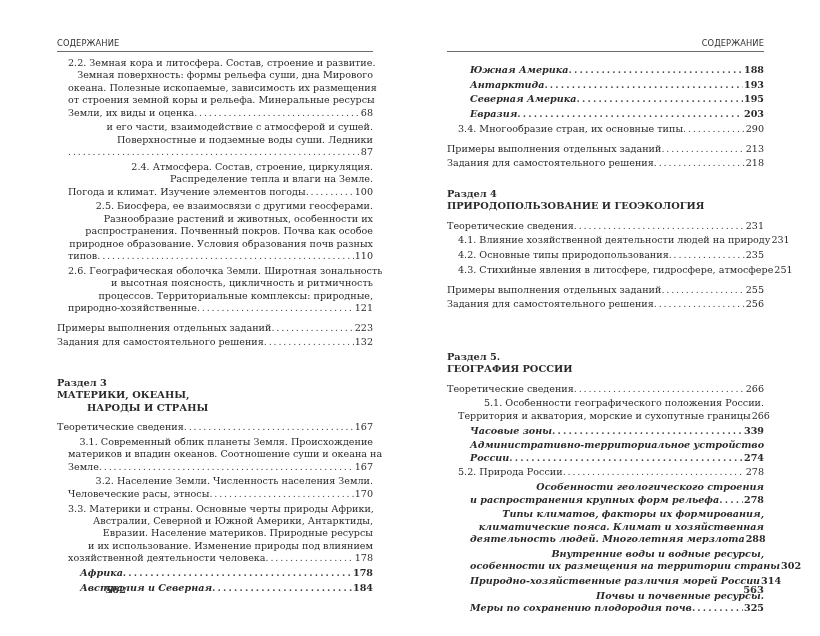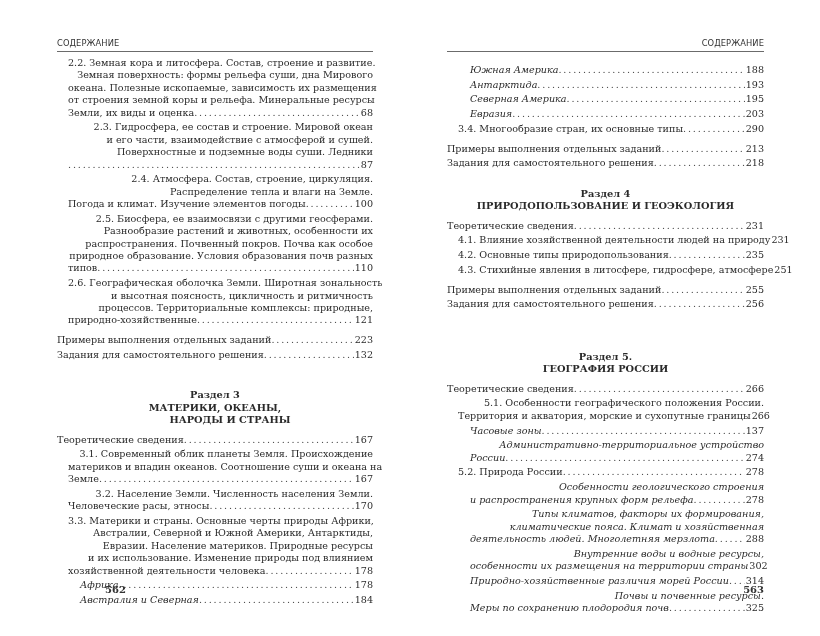--- a/index.html
+++ b/index.html
@@ -14,29 +14,29 @@
     position: absolute; top: 38px; left: 0; right: 0; height: 13px;
     font-family: "DejaVu Sans", "Liberation Sans", sans-serif; font-size: 8.3px; letter-spacing: 0.1px;
     color: #333; border-bottom: 1px solid #6b6b6b; padding-bottom: 0;
   }
   .page.right .running-head { text-align: right; }
   .content { position: absolute; top: 57px; left: 0; right: 0; }
   .page.right .content { top: 64px; }
   .entry { font-size: 9.6px; line-height: 12.4px; margin-bottom: 2.3px; position: relative; }
   .entry.lvl0 { padding-left: 0; }
   .entry.lvl1 { padding-left: 11px; }
-  .entry.lvl2 { padding-left: 23px; font-style: italic; }
+  .entry.lvl2 { padding-left: 23px; font-style: italic; font-weight: bold; }
   .entry .line { display: block; white-space: nowrap; text-align: right; }
   .entry .last { display: flex; white-space: nowrap; }
   .entry .last .txt { flex: 0 0 auto; }
   .entry .last .dots { flex: 1 1 auto; overflow: hidden; font-style: normal; color: #444; letter-spacing: 1.2px; }
   .entry .last .dots::before { content: ". . . . . . . . . . . . . . . . . . . . . . . . . . . . . . . . . . . . . . . . . . . . . . . . . . . . . . . . . . . . . . . . . . . . . . . . . . . . . ."; letter-spacing: -0.6px; }
   .entry .last .pg { flex: 0 0 auto; font-style: normal; padding-left: 1px; }
   .gap { height: 5px; }
-  .section-head { text-align: center; font-weight: bold; font-size: 9.8px; line-height: 12.4px; margin: 0 0 7px 0; }
+  .section-head { font-weight: bold; font-size: 9.8px; line-height: 12.4px; margin: 0 0 7px 0; }
   .section-head .sname { display: block; }
   .section-head .stitle { display: block; }
   .folio { position: absolute; top: 584px; font-size: 10px; font-weight: bold; color: #333; margin-left: 48px; }
   .page.left .folio { left: 0; }
   .page.right .folio { right: 0; }
 </style>
 </head>
 <body>
 
 <div class="page left">
@@ -48,21 +48,20 @@
           <span class="line">Земная поверхность: формы рельефа суши, дна Мирового</span>
           <span class="line">океана. Полезные ископаемые, зависимость их размещения</span>
           <span class="line">от строения земной коры и рельефа. Минеральные ресурсы</span>
           <span class="last">
             <span class="txt">Земли, их виды и оценка</span>
             <span class="dots"></span>
             <span class="pg">68</span>
           </span>
         </div>
         <div class="entry lvl1">
-          <span class="line">2.3. Гидросфера, ее состав и строение. Мировой океан</span>
           <span class="line">и его части, взаимодействие с атмосферой и сушей.</span>
           <span class="line">Поверхностные и подземные воды суши. Ледники</span>
           <span class="last">
             <span class="dots"></span>
             <span class="pg">87</span>
           </span>
         </div>
         <div class="entry lvl1">
           <span class="line">2.4. Атмосфера. Состав, строение, циркуляция.</span>
           <span class="line">Распределение тепла и влаги на Земле.</span>
@@ -293,21 +292,21 @@
           <span class="last">
             <span class="txt">Территория и акватория, морские и сухопутные границы</span>
             <span class="dots"></span>
             <span class="pg">266</span>
           </span>
         </div>
         <div class="entry lvl2">
           <span class="last">
             <span class="txt">Часовые зоны</span>
             <span class="dots"></span>
-            <span class="pg">137</span>
+            <span class="pg">339</span>
           </span>
         </div>
         <div class="entry lvl2">
           <span class="line">Административно-территориальное устройство</span>
           <span class="last">
             <span class="txt">России</span>
             <span class="dots"></span>
             <span class="pg">274</span>
           </span>
         </div>

